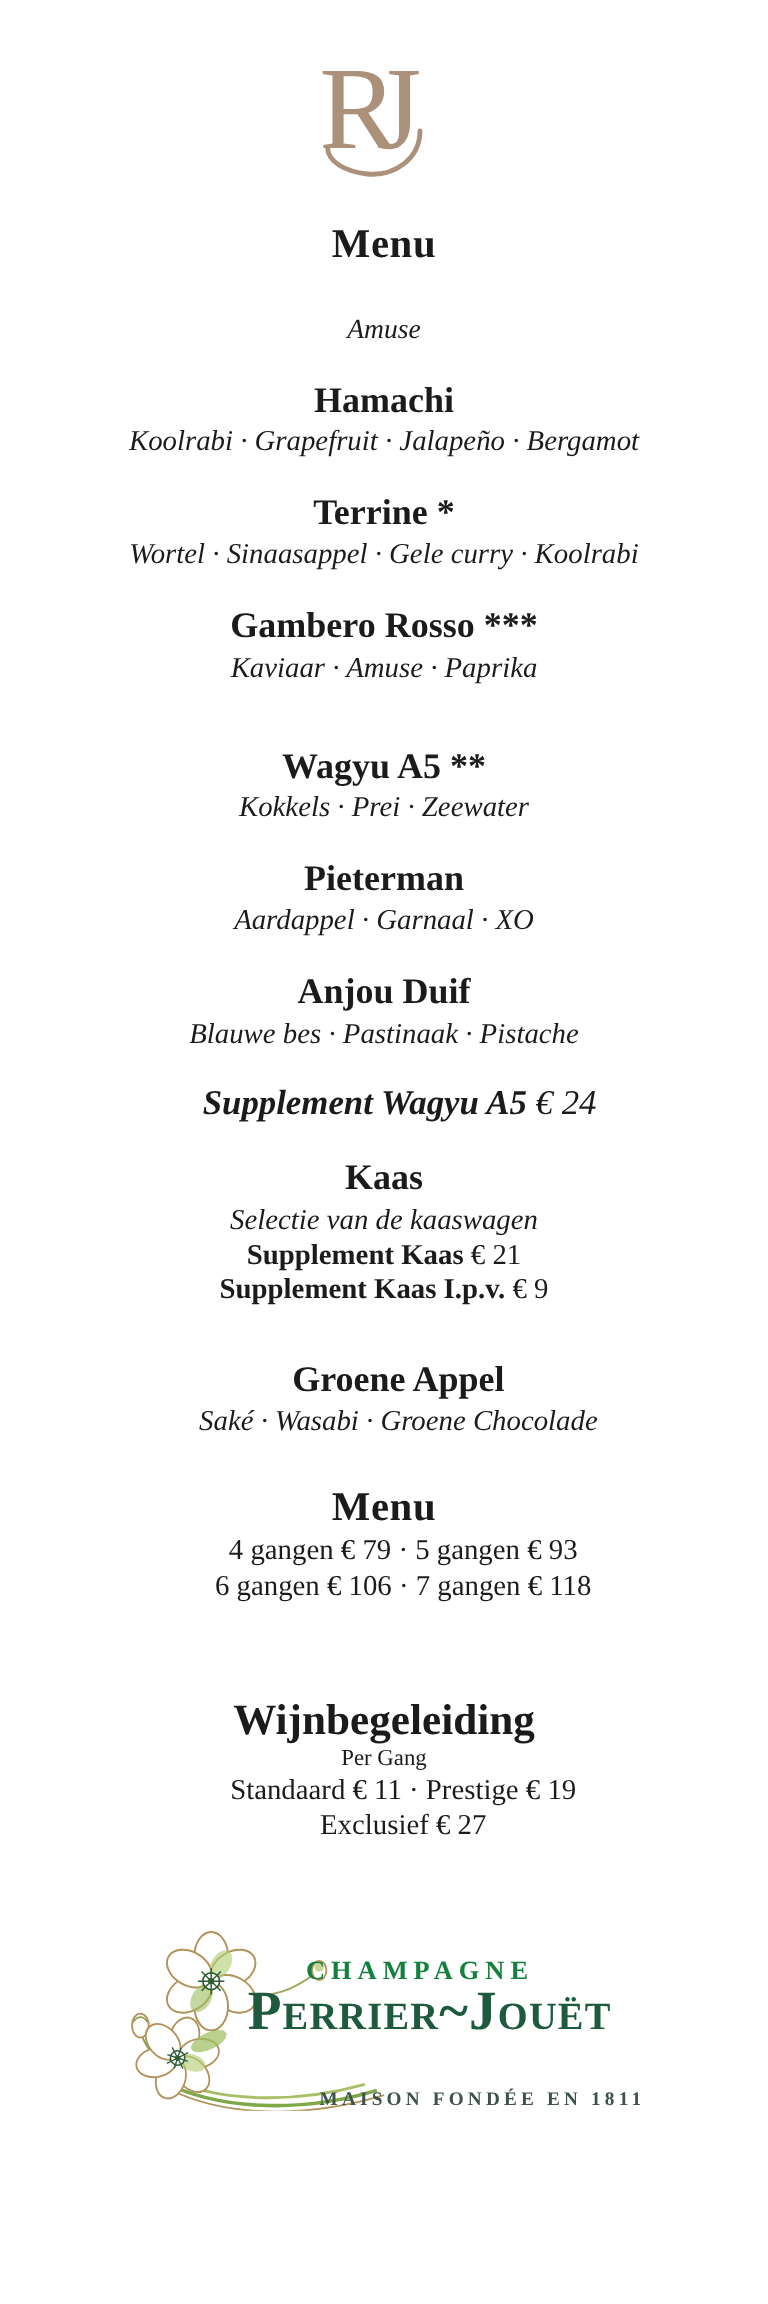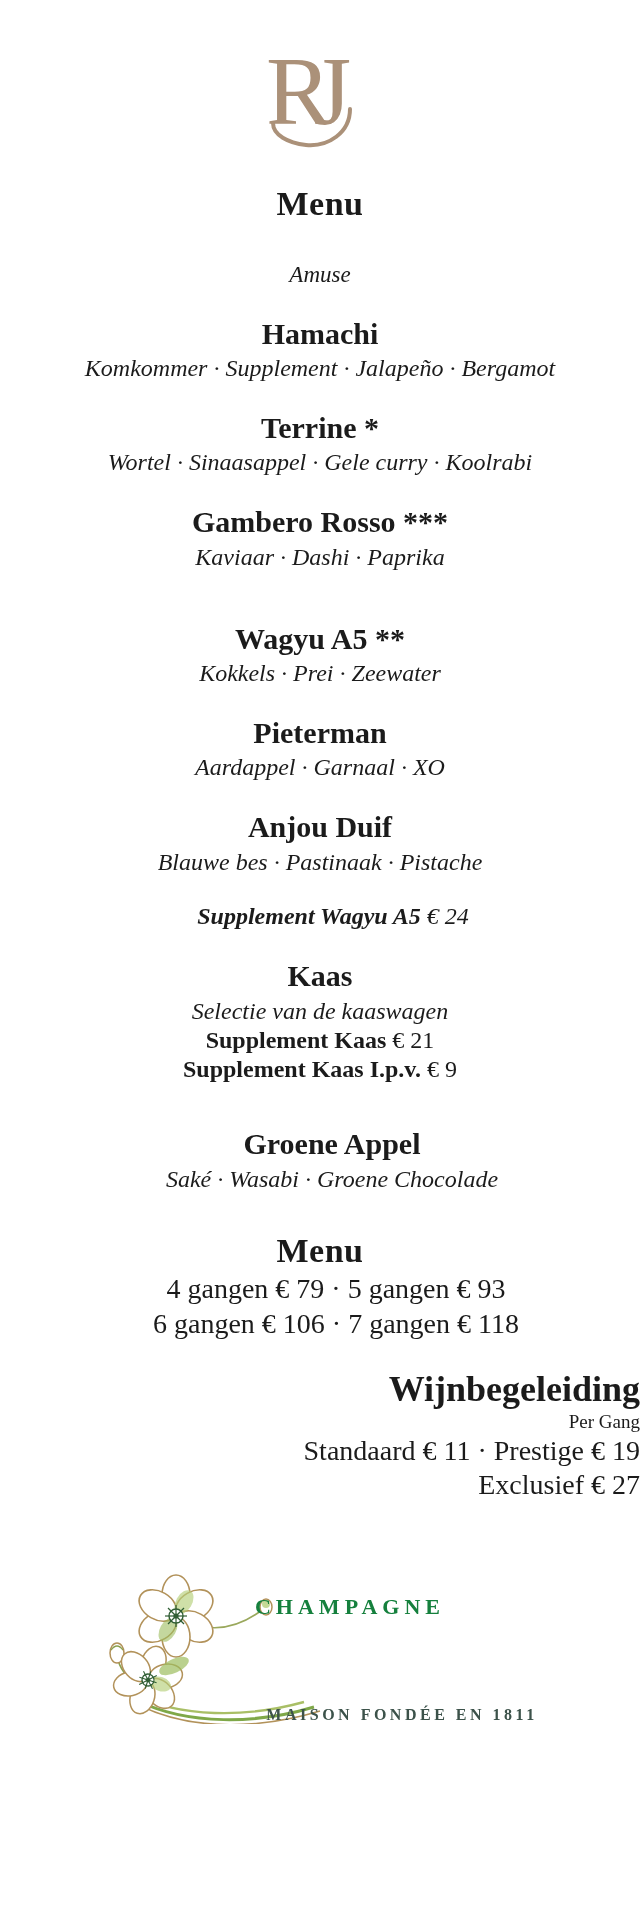--- a/index.html
+++ b/index.html
@@ -15,30 +15,30 @@
   .rj-r{left:2px;}
   .rj-j{left:49px;}
   .rj-swash{position:absolute;left:0;top:60px;}
   
   .h-menu{font-size:34px;font-weight:bold;line-height:1.15;margin-top:27px;letter-spacing:.5px;}
   .amuse{font-size:23px;font-style:italic;line-height:1.2;margin-top:38px;}
   .course{margin-top:28px;}
   .course.sp-big{margin-top:50px;text-align:center;}
   .course-name{font-size:30px;font-weight:bold;line-height:1.15;}
   .course-desc{font-size:24px;font-style:italic;line-height:1.2;margin-top:3px;}
-  .suppl-wagyu{margin-top:26px;font-size:24px;line-height:1.2;font-style:italic;padding-left:26px;}
+  .suppl-wagyu{margin-top:26px;font-size:29px;line-height:1.2;font-style:italic;padding-left:26px;}
   .suppl-wagyu .lbl{font-weight:bold;}
   .sub-line{font-size:24px;line-height:1.22;}
   .sub-line .lbl{font-weight:bold;}
   .kaas-block{margin-top:28px;}
   .groene-block{margin-top:43px;margin-left:24px;}
   .menu2-block{margin-top:38px;}
   .menu2-lines{margin-top:2px;}
-  .price-line{font-size:28px;line-height:1.22;padding-left:32px;}
-  .wine-block{margin-top:28px;text-align:right;}
+  .price-line{font-size:24px;line-height:1.22;padding-left:32px;}
+  .wine-block{margin-top:76px;}
   .wine-title{font-size:36px;font-weight:bold;line-height:1.15;}
   .per-gang{font-size:19px;line-height:1.2;margin-top:1px;}
   
   .pj-logo{position:relative;width:440px;height:150px;margin:72px auto 0;}
   .pj-flowers{position:absolute;left:-4px;top:0;}
   .pj-champagne{
     position:absolute;left:250px;top:20px;transform:translateX(-50%);
     font-size:22px;letter-spacing:5px;color:#15803d;font-weight:bold;white-space:nowrap;
   }
   .pj-name{
@@ -62,31 +62,31 @@
     <svg class="rj-swash" width="104" height="48" viewBox="0 0 104 48">
       <path d="M 86,4 C 86,28 64,42 42,40 C 24,38 9,30 9,18" fill="none" stroke="#ab9179" stroke-width="4" stroke-linecap="round"></path>
     </svg>
   </div>
 
   <div class="h-menu">Menu</div>
   <div class="amuse">Amuse</div>
 
   <div class="course">
     <div class="course-name">Hamachi</div>
-    <div class="course-desc">Komkommer · Supplement · Jalapeño · Bergamot</div>
+    <div class="course-desc">Koolrabi · Grapefruit · Jalapeño · Bergamot</div>
   </div>
 
   <div class="course">
     <div class="course-name">Terrine *</div>
     <div class="course-desc">Wortel · Sinaasappel · Gele curry · Koolrabi</div>
   </div>
 
   <div class="course">
     <div class="course-name">Gambero Rosso ***</div>
-    <div class="course-desc">Kaviaar · Dashi · Paprika</div>
+    <div class="course-desc">Kaviaar · Amuse · Paprika</div>
   </div>
 
   <div class="course sp-big">
     <div class="course-name">Wagyu A5 **</div>
     <div class="course-desc">Kokkels · Prei · Zeewater</div>
   </div>
 
   <div class="course">
     <div class="course-name">Pieterman</div>
     <div class="course-desc">Aardappel · Garnaal · XO</div>
@@ -195,16 +195,17 @@
             <line x1="0" y1="0" x2="-7" y2="7"></line>
           <line x1="0" y1="0" x2="-9" y2="0"></line>
             <line x1="0" y1="0" x2="-7" y2="-7"></line>
         </g>
         <circle r="2.3" fill="#2f5d33"></circle>
       </g>
 
       <ellipse cx="78" cy="92" rx="16" ry="7" transform="rotate(-25 78 92)" fill="#9cbd5e" opacity="0.7"></ellipse>
     </svg>
     <div class="pj-champagne">CHAMPAGNE</div>
+    <div class="pj-name">Perrier~Jouët</div>
     <div class="pj-maison">MAISON FONDÉE EN 1811</div>
   </div>
 
 </div>
 
 </body></html>

